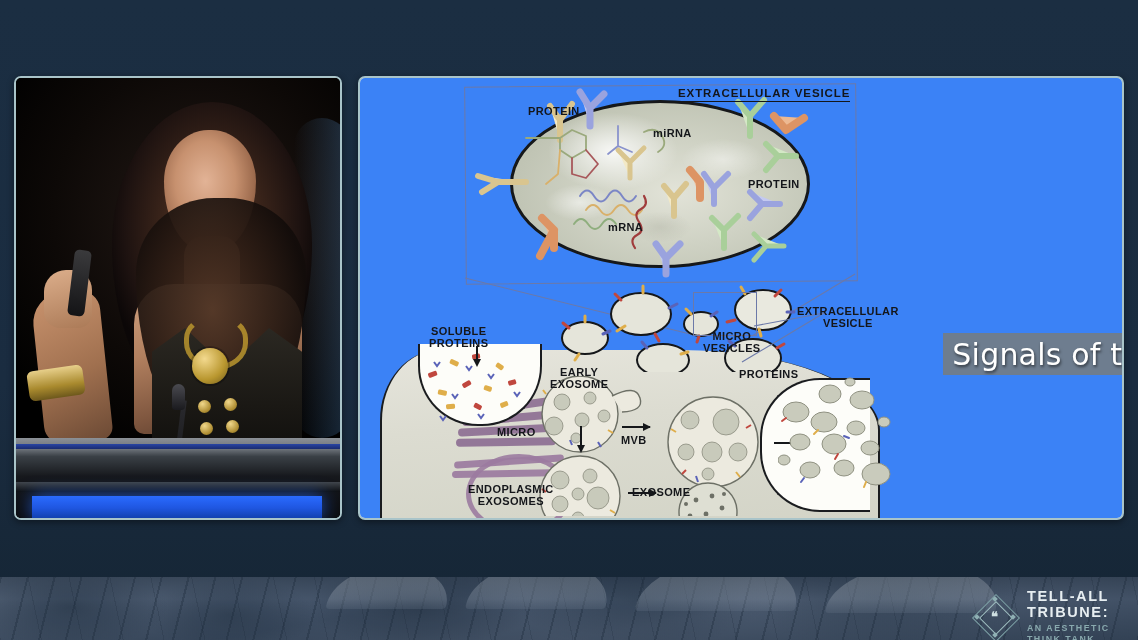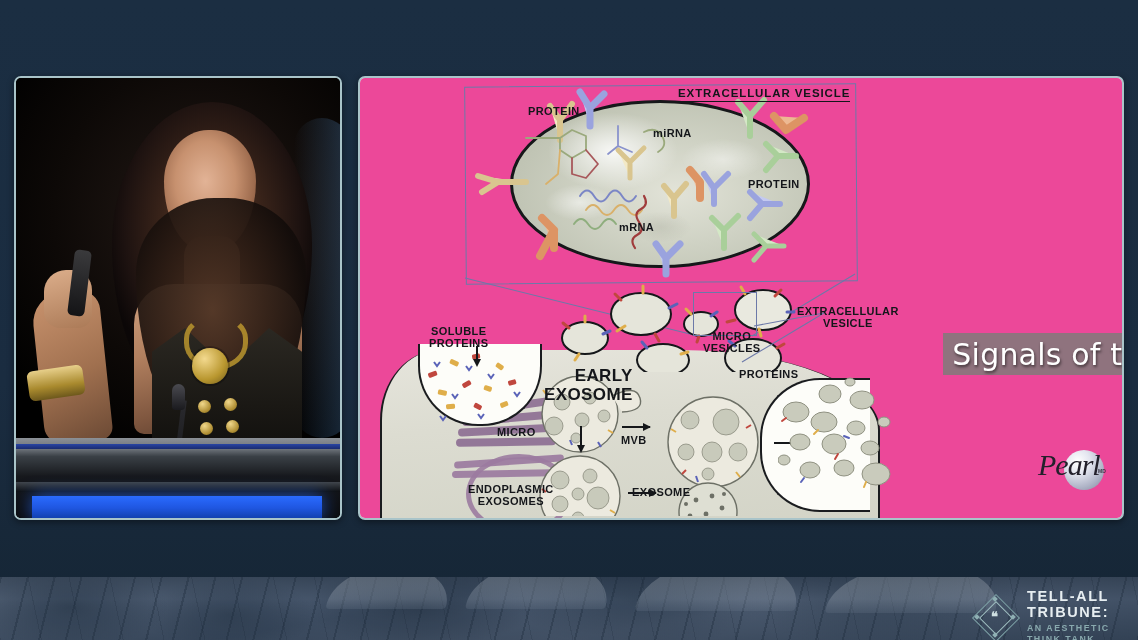--- a/index.html
+++ b/index.html
@@ -288,21 +288,21 @@
 
   
   #slide-panel {
     left: 358px; top: 76px;
     width: 766px; height: 444px;
     background: #fdfdf8;
   }
   .slide-inner {
     position: absolute;
     inset: 0;
-    background: #ec4899;
+    background: #3b82f6;
   }
 
   
   .ev-box {
     position: absolute;
     left: 105px; top: 7px;
     width: 390px; height: 196px;
     border: 1.3px solid #6c79a8;
     transform: rotate(-0.5deg);
   }
@@ -341,23 +341,23 @@
     color: #14161a;
     letter-spacing: .4px;
     white-space: pre-line;
     line-height: 1.12;
   }
   .lbl-ev       { left: 318px; top: 9px;  font-size: 11.5px; letter-spacing: .9px;
                   border-bottom: 1.4px solid #14161a; padding-bottom: 1px; }
   .lbl-protein1 { left: 168px; top: 27px; font-size: 11px; }
   .lbl-mirna    { left: 293px; top: 49px; font-size: 11px; }
   .lbl-protein2 { left: 388px; top: 100px; font-size: 11px; }
-  .lbl-mrna     { left: 259px; top: 143px; font-size: 11px; }
+  .lbl-mrna     { left: 248px; top: 143px; font-size: 11px; }
   .lbl-soluble  { left: 69px;  top: 247px; font-size: 11px; text-align: center; }
-  .lbl-early    { left: 184px; top: 288px; font-size: 17px; text-align: right; }
+  .lbl-early    { left: 190px; top: 288px; font-size: 11px; text-align: center; }
   .lbl-golgi    { left: 137px; top: 348px; font-size: 11px; }
   .lbl-mvb      { left: 261px; top: 356px; font-size: 11px; }
   .lbl-er       { left: 108px; top: 405px; font-size: 11px; text-align: center; }
   .lbl-lyso     { left: 272px; top: 408px; font-size: 11px; }
   .lbl-micro    { left: 343px; top: 252px; font-size: 11px; text-align: center; }
   .lbl-extrav   { left: 437px; top: 227px; font-size: 11px; text-align: center; }
   .lbl-exosomes { left: 379px; top: 290px; font-size: 11px; }
 
   
   .cell-body {
@@ -792,25 +792,20 @@
       <div class="label lbl-mvb">MVB</div>
       <div class="label lbl-er">ENDOPLASMIC
 EXOSOMES</div>
       <div class="label lbl-lyso">EXOSOME</div>
       <div class="label lbl-micro">MICRO
 VESICLES</div>
       <div class="label lbl-extrav">EXTRACELLULAR
 VESICLE</div>
       <div class="label lbl-exosomes">PROTEINS</div>
 
-      <div class="pearl">
-        <div class="pearl-sphere"></div>
-        <div class="pearl-text">Pearl</div>
-        <div class="pearl-tm">MD</div>
-      </div>
 
       <div id="title-banner">
         <span class="t">Signals of the Secretome</span>
       </div>
 
     </div>
   </div>
 
 </div>
 

